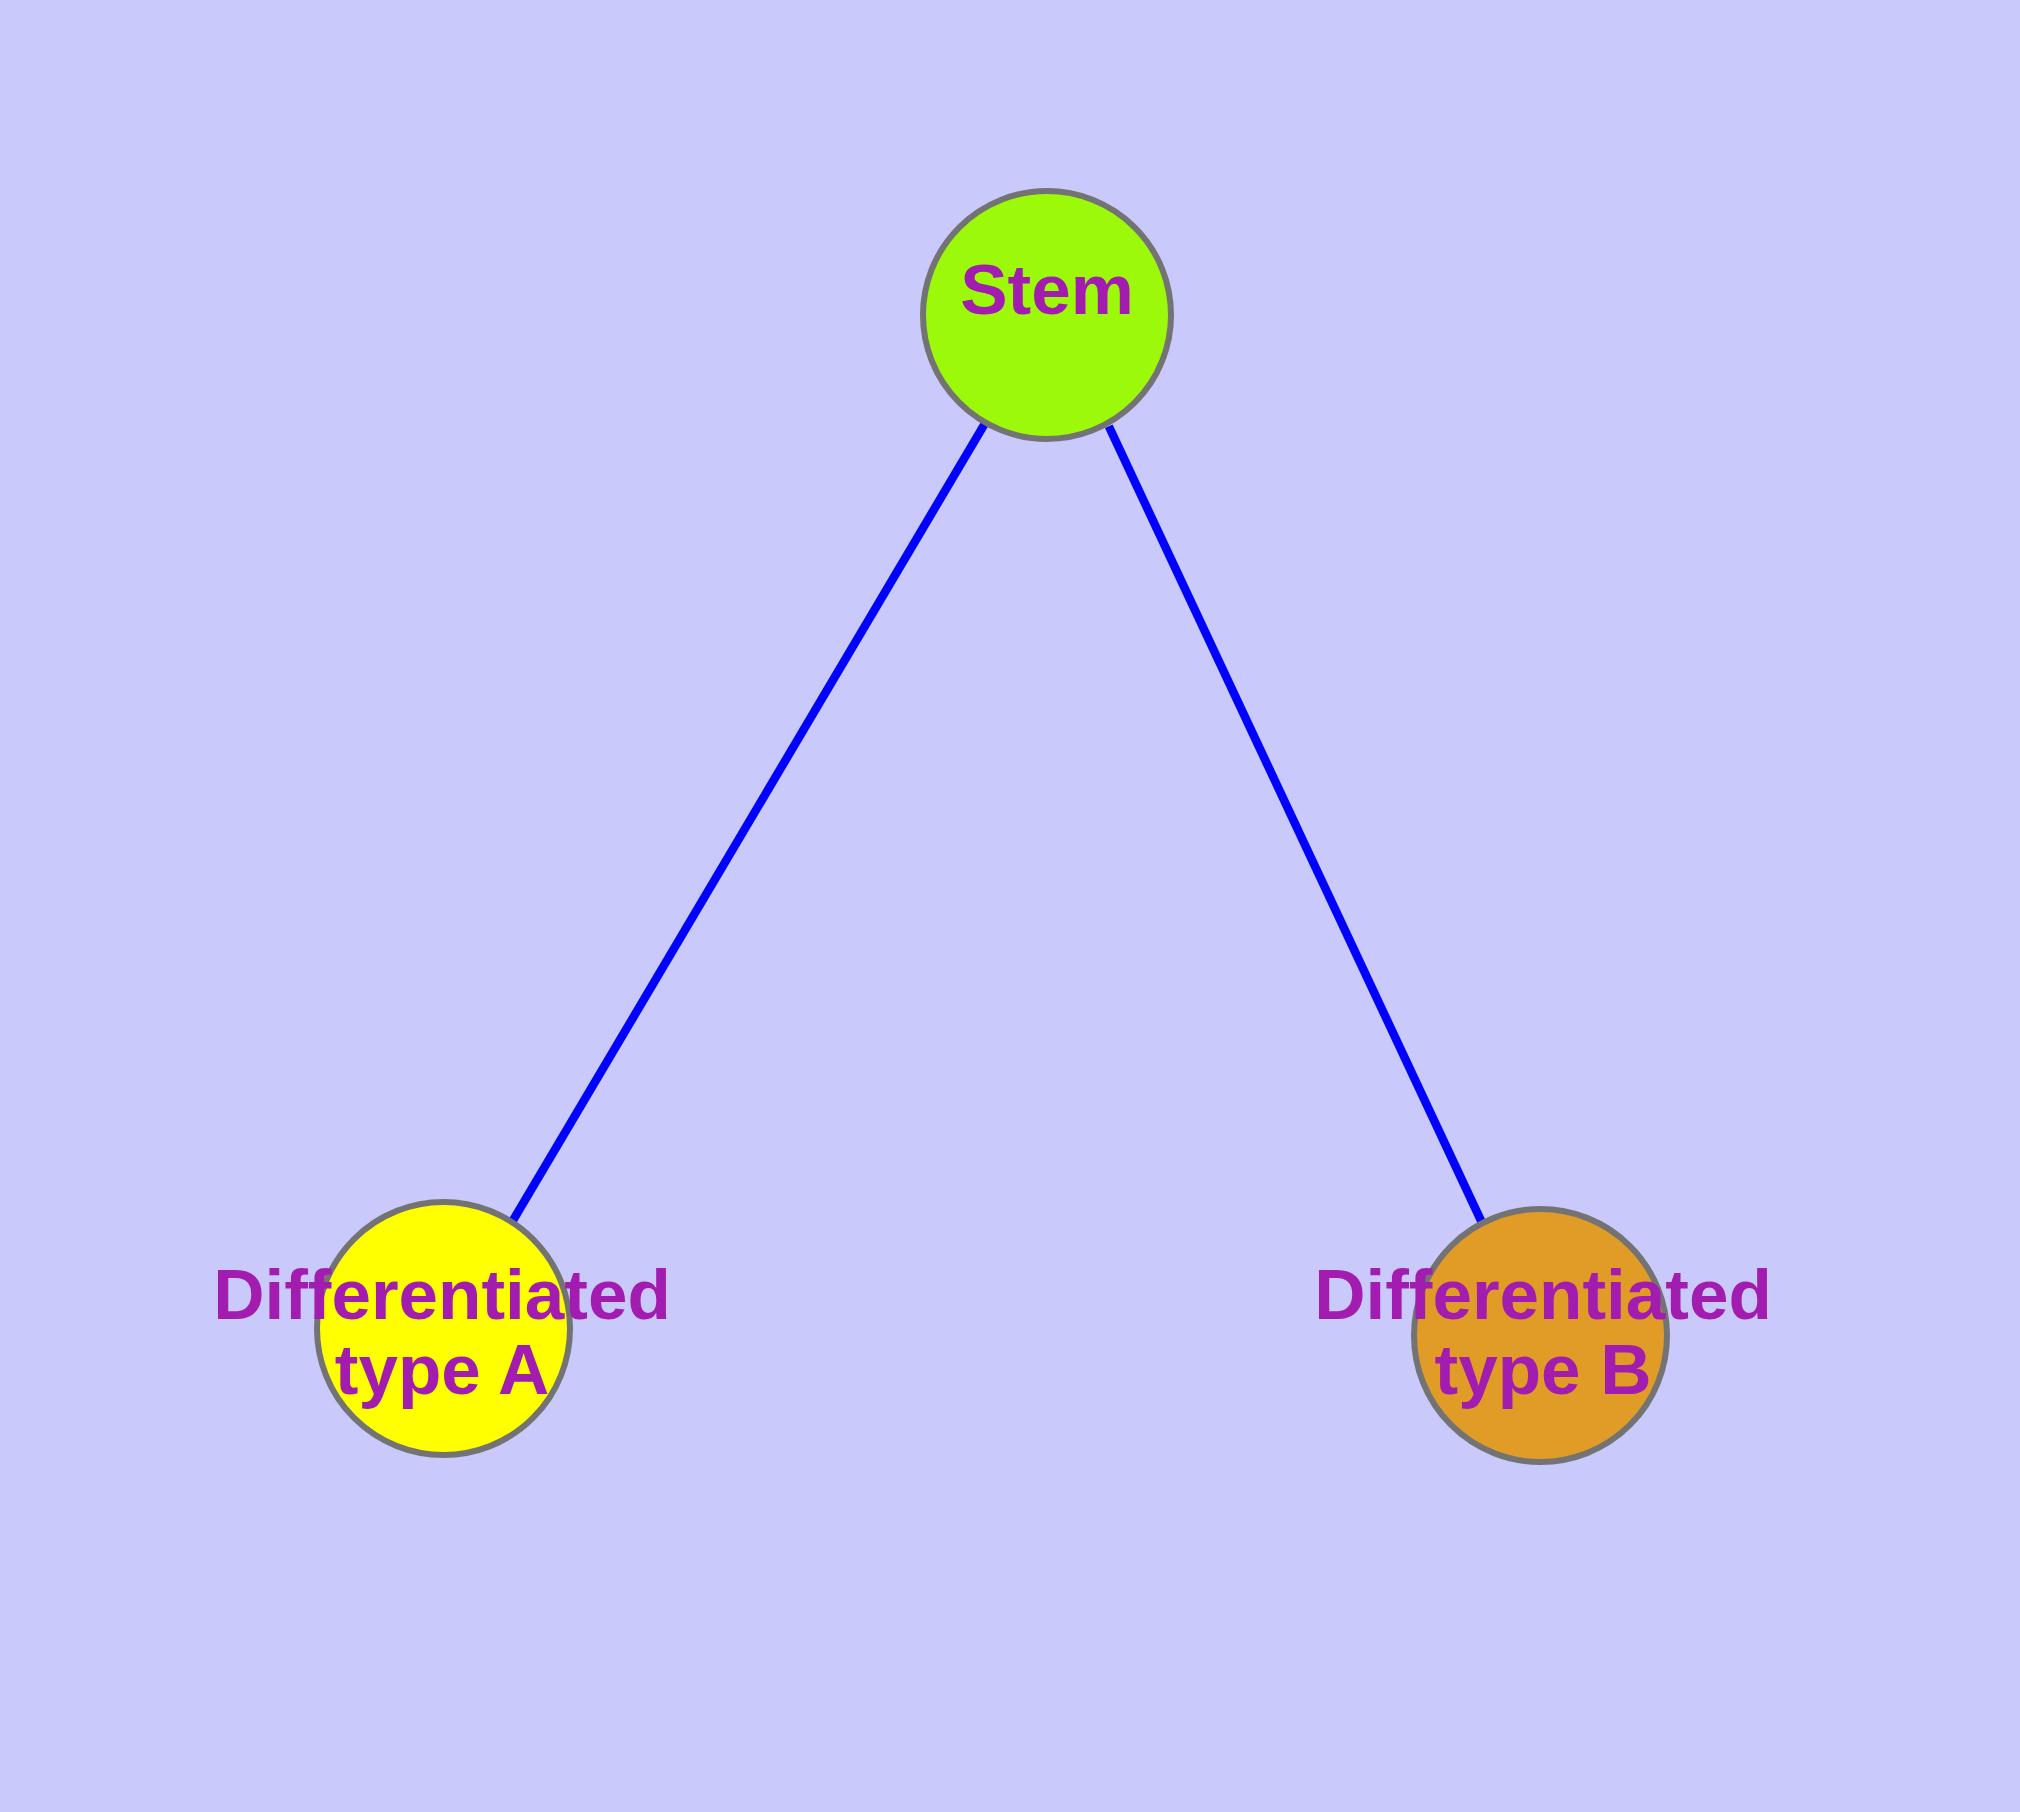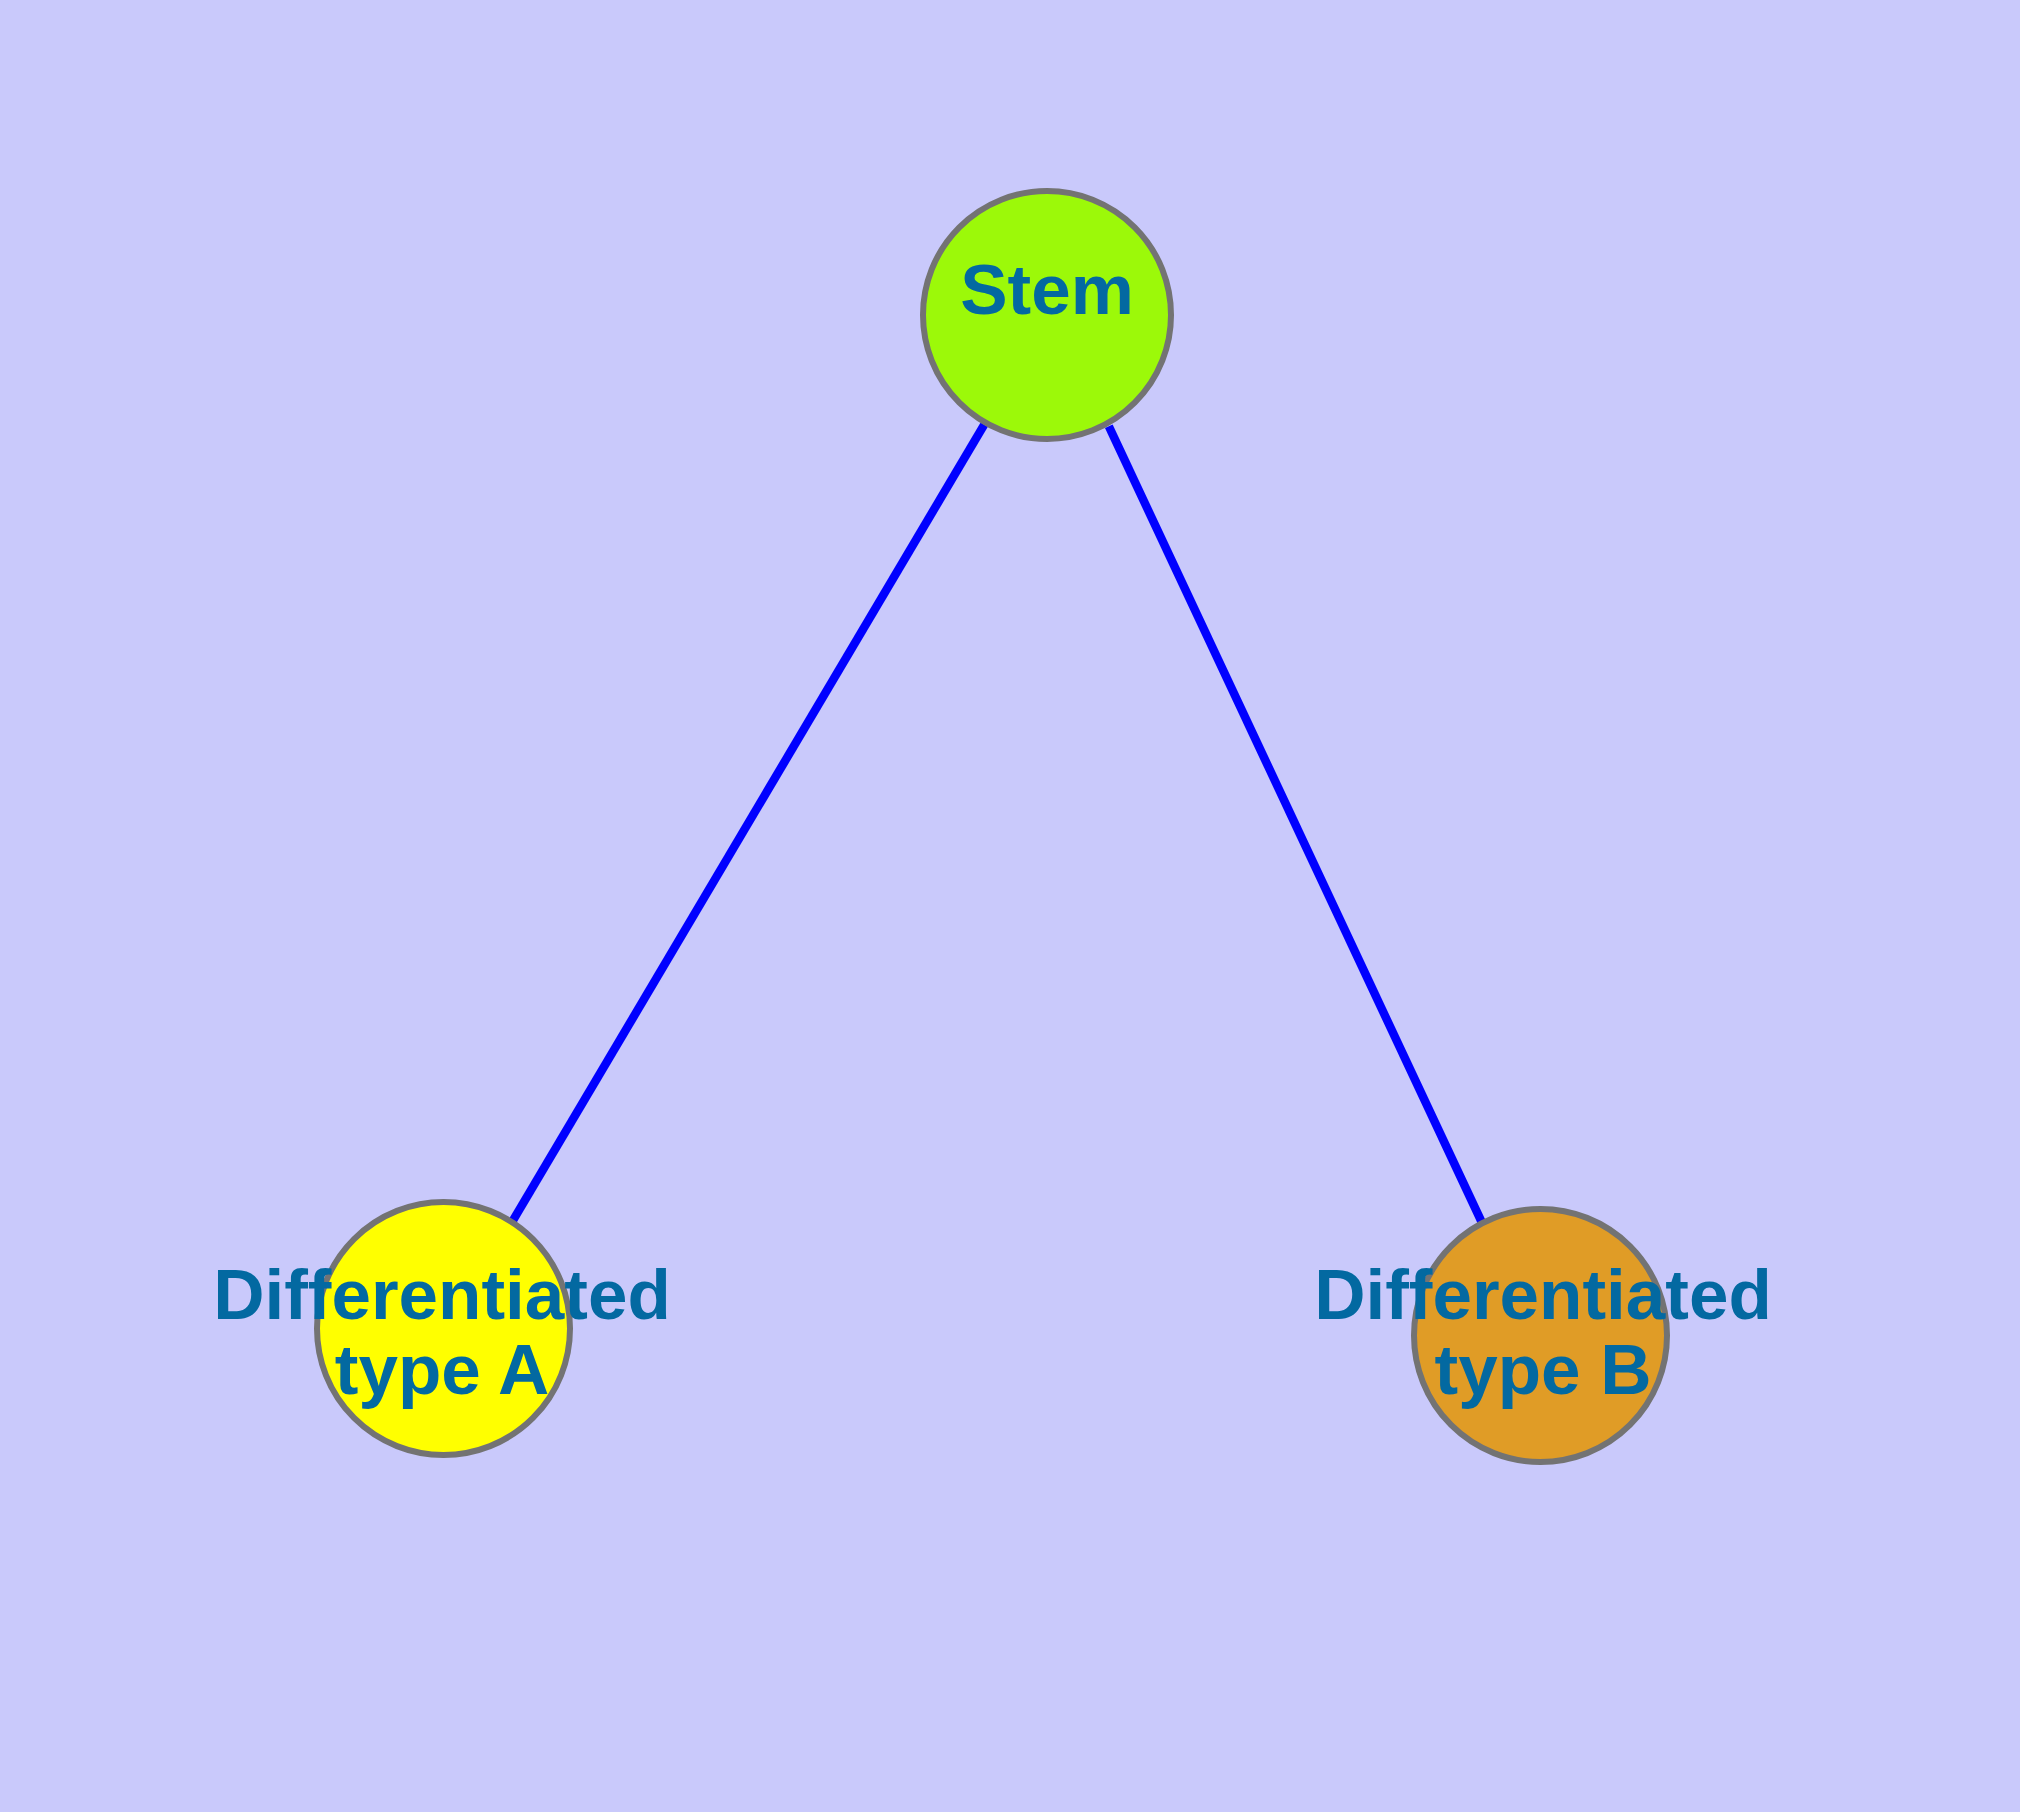--- a/index.html
+++ b/index.html
@@ -22,21 +22,21 @@
     width: 2021px;
     height: 1812px;
   }
   .node {
     position: absolute;
     border-radius: 50%;
     box-sizing: border-box;
   }
   .node-label {
     position: absolute;
-    color: #0369a1;
+    color: #a21caf;
     font-weight: bold;
     text-align: center;
     line-height: 1.06;
     white-space: pre;
     pointer-events: none;
   }
   #node-stem {
     left: 920px;
     top: 188px;
     width: 254px;

